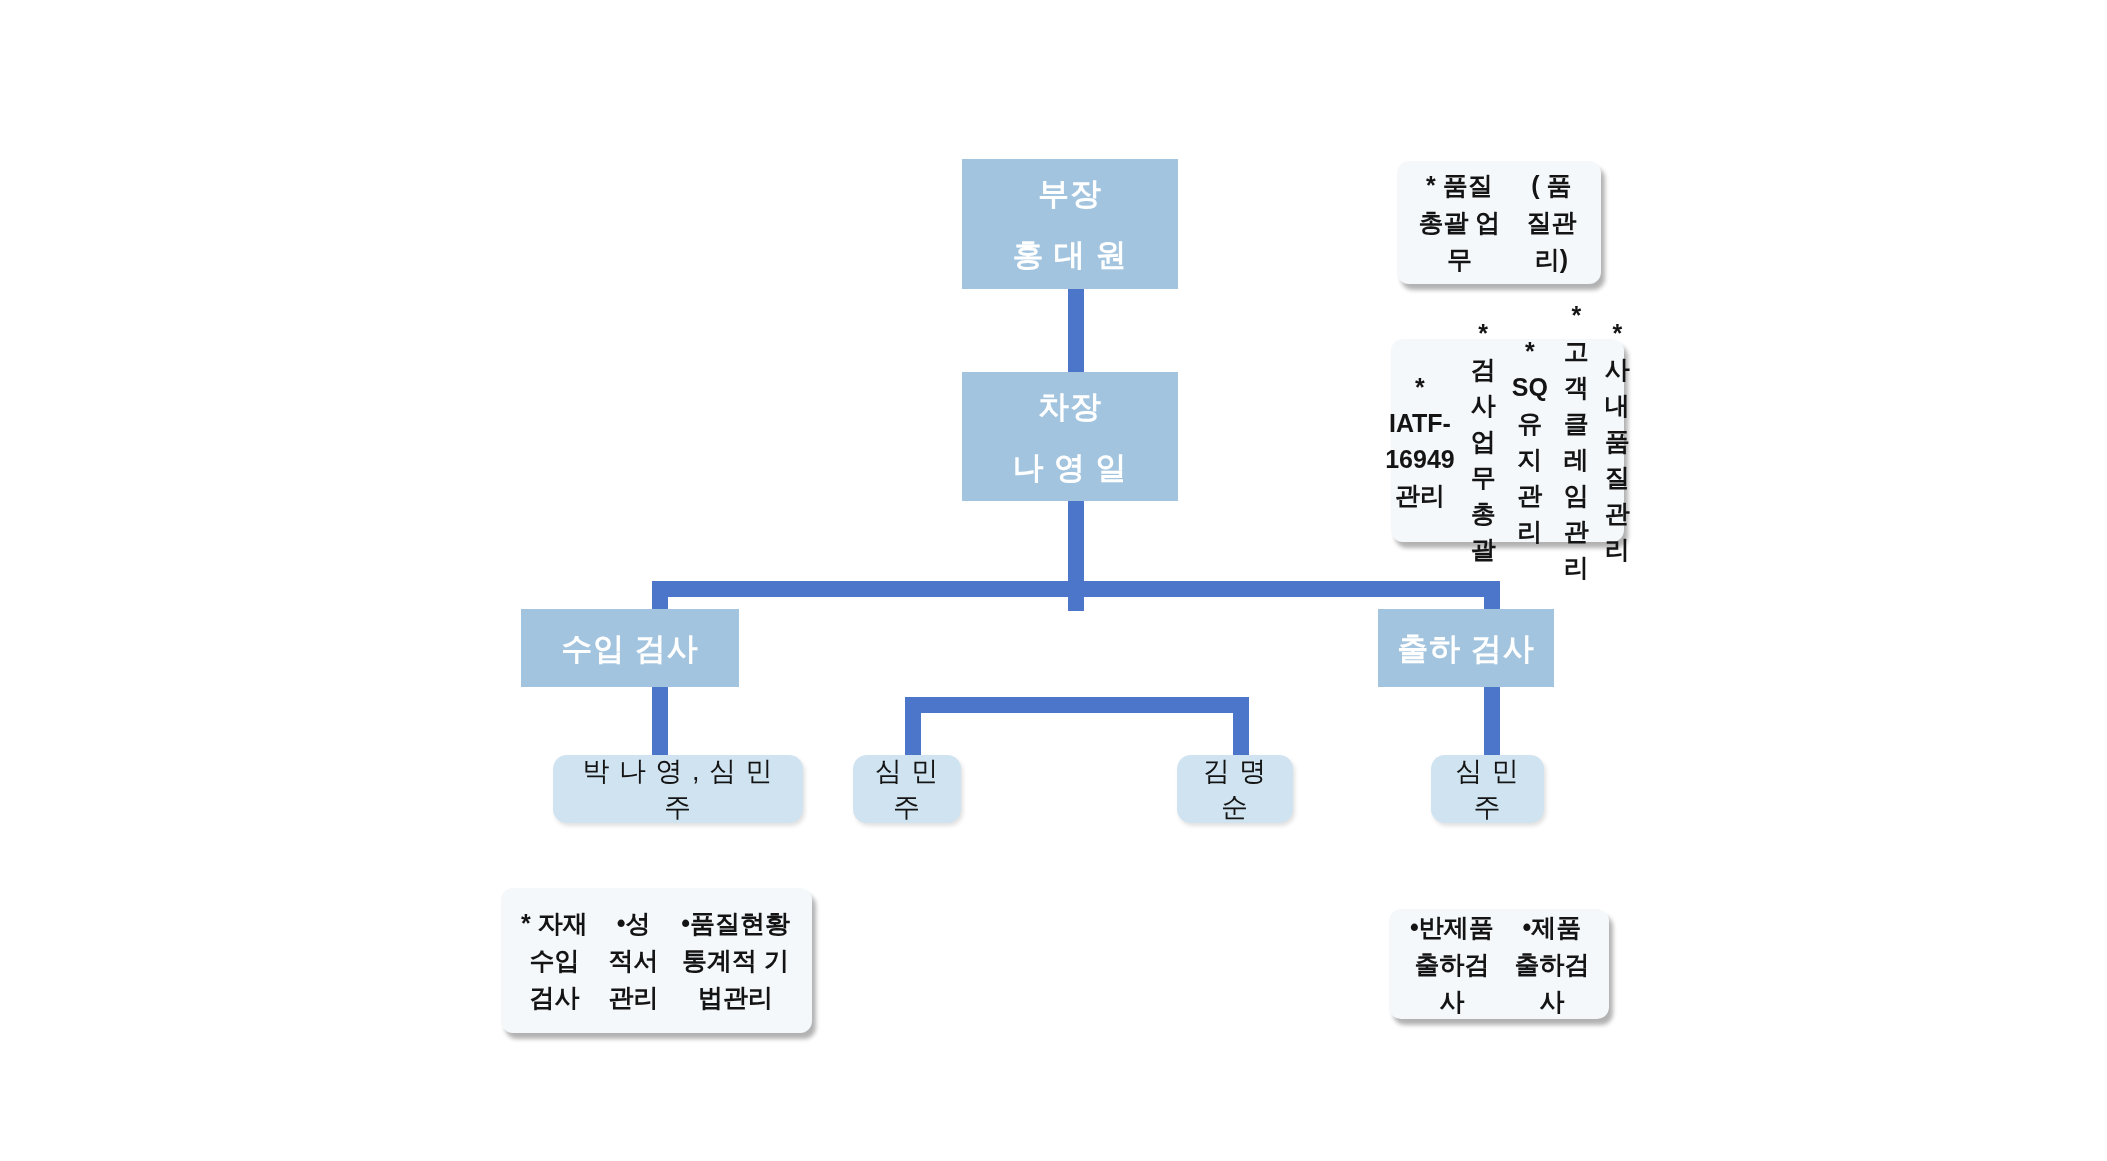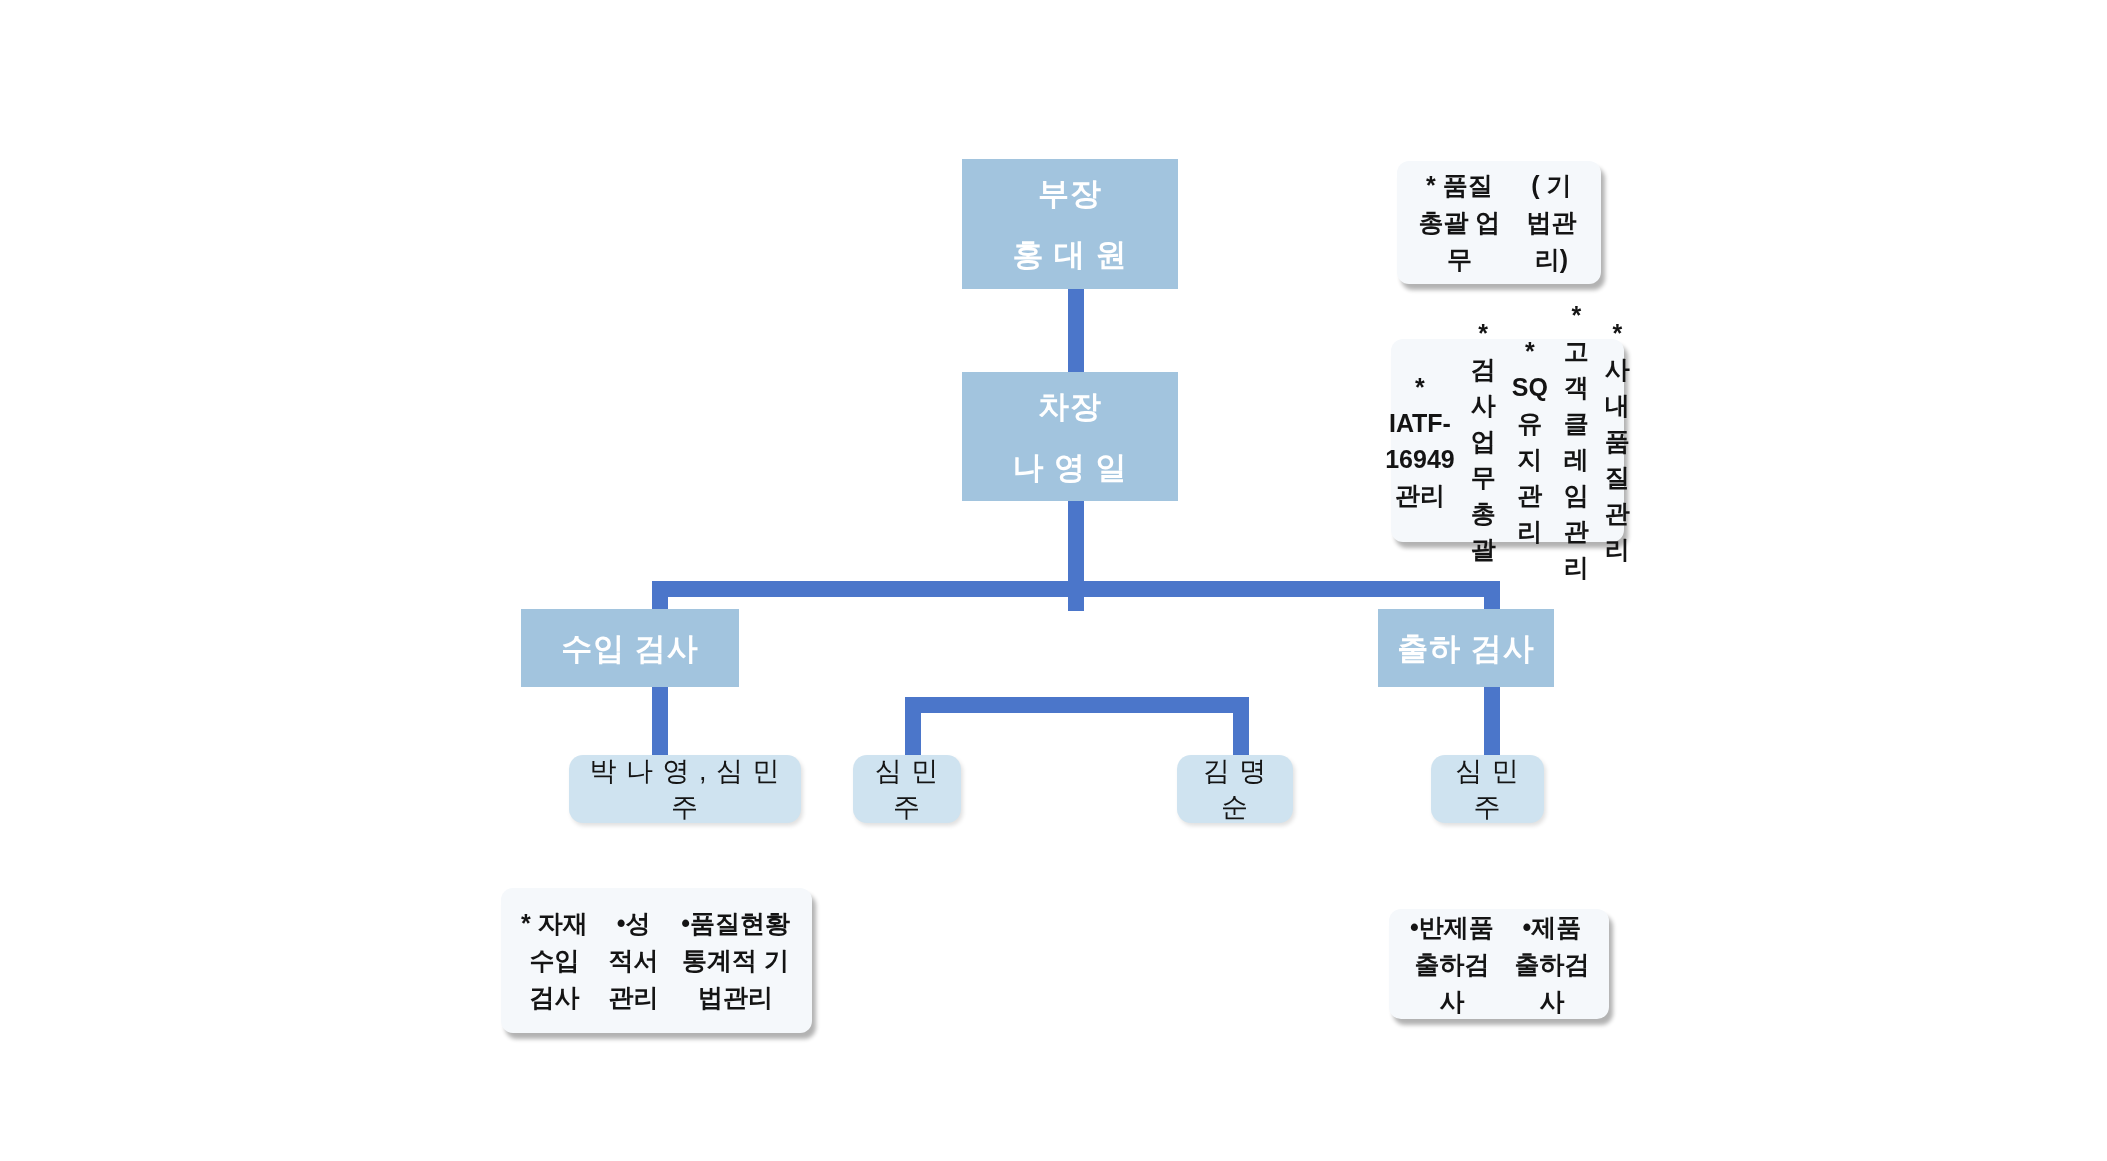--- a/index.html
+++ b/index.html
@@ -63,21 +63,21 @@
     display: flex;
     align-items: center;
     justify-content: center;
     text-align: center;
     font-size: 27px;
     font-weight: 500;
     letter-spacing: 1px;
     box-shadow: 2px 3px 4px rgba(0,0,0,0.12);
     z-index: 2;
   }
-  #pill-incoming  { left: 553px;  top: 739px; width: 232px; height: 68px; }
+  #pill-incoming  { left: 537px;  top: 739px; width: 250px; height: 68px; }
   #pill-process-1 { left: 837px;  top: 739px; width: 108px; height: 68px; }
   #pill-process-2 { left: 1161px; top: 739px; width: 116px; height: 68px; }
   #pill-outgoing  { left: 1415px; top: 739px; width: 113px; height: 68px; }
 
   
   .note {
     position: absolute;
     background: var(--note-fill, #f5f8fb);
     color: var(--text, #141414);
     border-radius: 12px;
@@ -112,21 +112,21 @@
   <div class="conn v" id="c-bracket-left"></div>
   <div class="conn v" id="c-bracket-right"></div>
 
   <div class="node" id="node-manager">
     <div class="node-line">부장</div>
     <div class="node-line">홍 대 원</div>
   </div>
 
   <div class="note" id="note-manager">
     <div class="note-line">* 품질총괄 업무</div>
-    <div class="note-line">( 기법관리)</div>
+    <div class="note-line">( 품질관리)</div>
   </div>
 
   <div class="node" id="node-deputy">
     <div class="node-line">차장</div>
     <div class="node-line">나 영 일</div>
   </div>
 
   <div class="note" id="note-deputy">
     <div class="note-line">* IATF-16949 관리</div>
     <div class="note-line">* 검사 업무 총괄</div>

